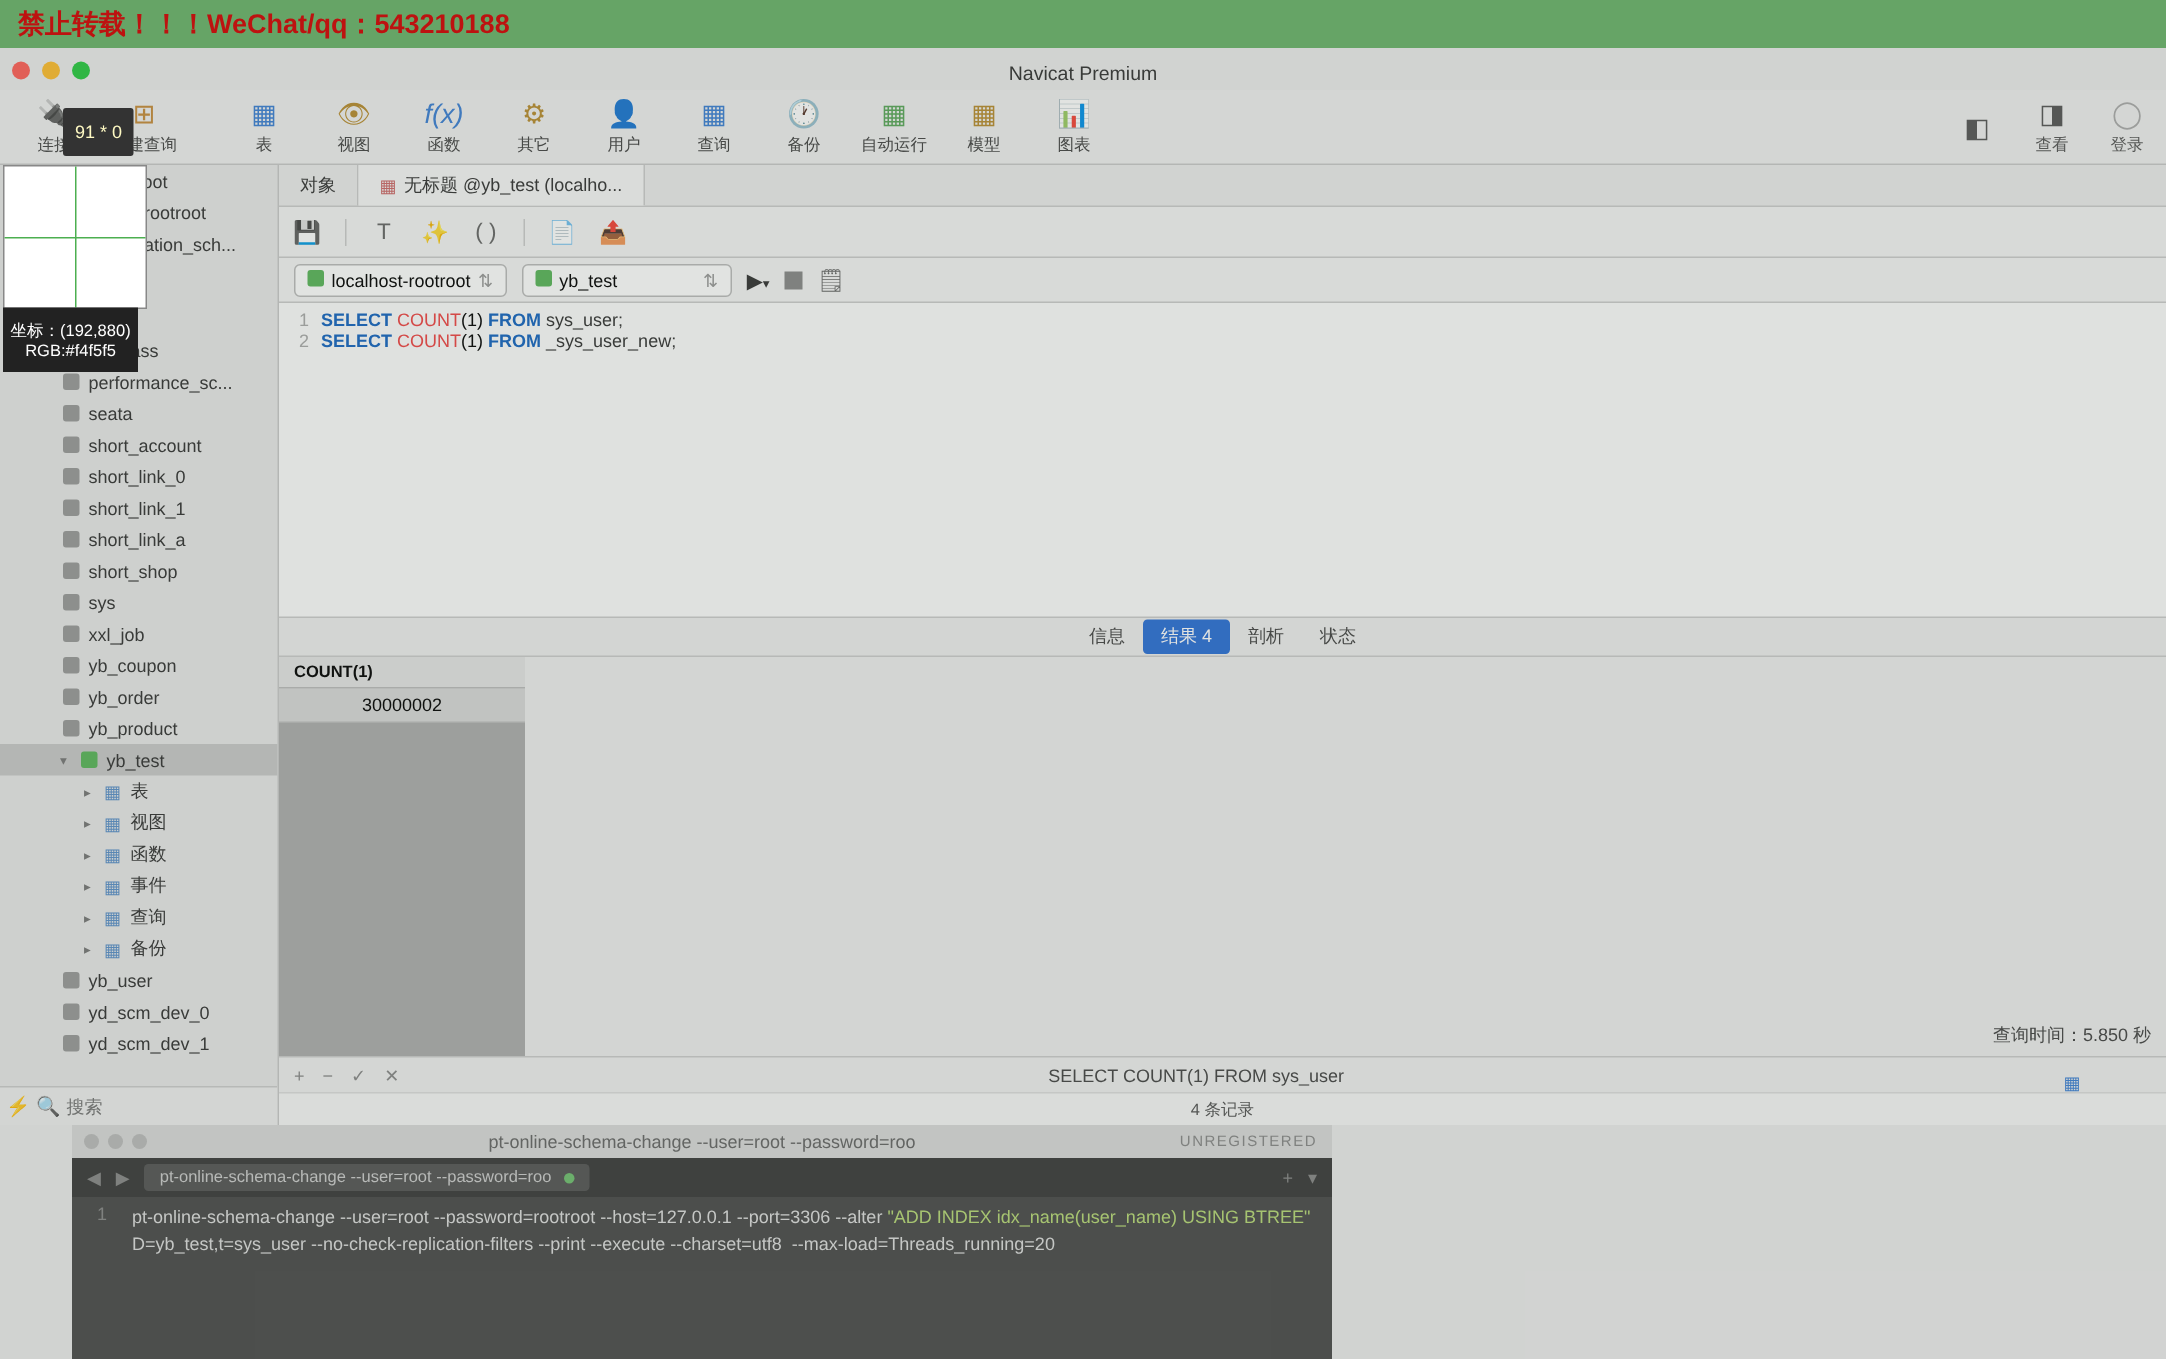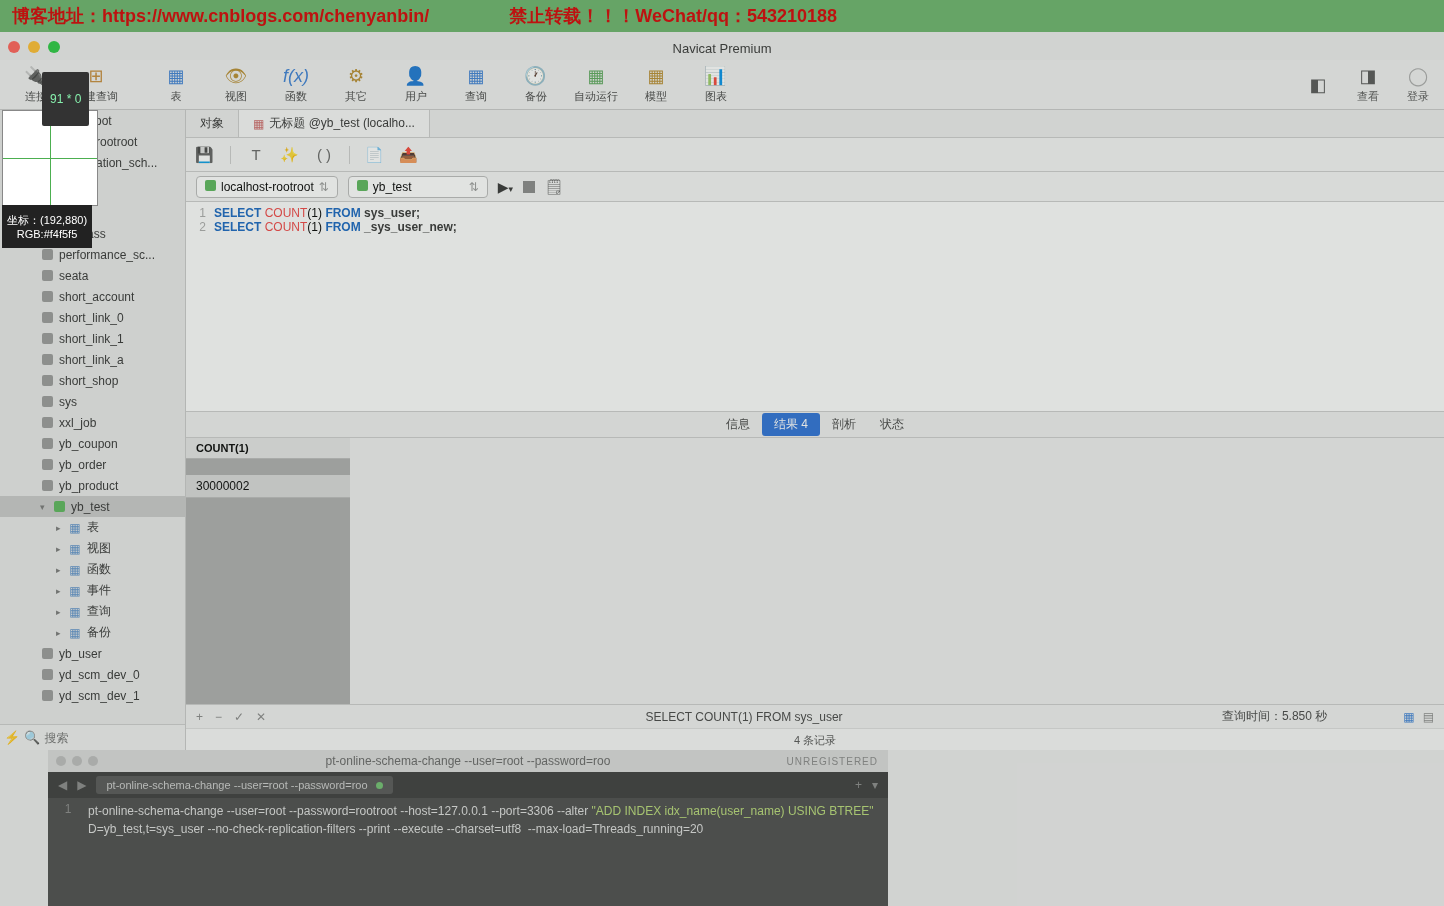--- a/index.html
+++ b/index.html
@@ -42,63 +42,62 @@
 .qt-sep { width: 1px; height: 18px; background: #ccc; }
 
 .conn-bar { height: 30px; border-bottom: 1px solid #ccc; display: flex; align-items: center; padding: 0 10px; gap: 10px; background: #f4f4f4; }
 .conn-pill { height: 22px; border: 1px solid #bbb; border-radius: 4px; display: flex; align-items: center; padding: 0 8px; font-size: 12px; background: #fff; gap: 5px; min-width: 140px; }
 .play-ico { color: #333; font-size: 14px; cursor: pointer; }
 .stop-ico { width: 12px; height: 12px; background: #888; }
 
 .editor { flex: 0 0 210px; background: #fdfdfd; border-bottom: 1px solid #ccc; font-family: Menlo, Consolas, monospace; font-size: 12px; padding: 4px 0; display: flex; overflow-y: auto; }
 .gutter { width: 28px; text-align: right; color: #aaa; padding-right: 8px; }
 .code { flex: 1; }
-.kw { color: #1565c0; font-weight: bold; } .fn { color: #ef4444; } .id { color: #333; font-weight: bold; }
+.kw { color: #1565c0; font-weight: bold; } .fn { color: #ef4444; } .id { color: #333; }
 
 .result-tabs { height: 26px; display: flex; justify-content: center; align-items: center; gap: 0; border-bottom: 1px solid #ccc; background: #eee; }
 .rtab { padding: 3px 12px; font-size: 12px; color: #444; cursor: pointer; }
 .rtab.active { background: #2a6fd6; color: #fff; border-radius: 3px; }
 
 .result-area { flex: 1; display: flex; background: #a3a3a3; overflow: hidden; }
 .result-table { width: 164px; background: #adadad; }
 .rh { background: #e4e4e4; font-size: 11px; padding: 4px 10px; border-bottom: 1px solid #bbb; font-weight: bold; }
-.rc { font-size: 12px; text-align: left; padding: 4px 10px; background: #d8d8d8; border-bottom: 1px solid #bbb; margin-top: 16px; }
+.rc { font-size: 12px; text-align: center; padding: 4px 10px; background: #d8d8d8; border-bottom: 1px solid #bbb; }
 .result-empty { flex: 1; background: #eee; }
 
 .status-bar { height: 24px; border-top: 1px solid #ccc; display: flex; align-items: center; font-size: 12px; color: #444; background: #f0f0f0; padding: 0 10px; }
 .status-left { display: flex; gap: 12px; color: #888; }
 .status-center { flex: 1; text-align: center; }
-.status-right { display: flex; gap: 8px; align-items: center; }
+.status-right { display: flex; gap: 8px; align-items: center; flex-direction: column; }
 .record-bar { height: 22px; text-align: center; font-size: 11px; color: #555; line-height: 22px; background: #f7f7f7; border-top: 1px solid #ddd; }
 
 .terminal-wrap { position: absolute; left: 0; right: 556px; bottom: 0; height: 156px; background: #4a4a4a; color: #ccc; font-family: Menlo, monospace; font-size: 12px; margin-left: 48px; }
 .term-title { height: 22px; background: #d9d9d9; color: #666; display: flex; align-items: center; justify-content: center; font-size: 12px; position: relative; }
 .term-title .unreg { position: absolute; right: 10px; font-size: 10px; letter-spacing: 1px; color: #888; }
 .term-dots { position: absolute; left: 8px; display: flex; gap: 6px; }
 .term-dot { width: 10px; height: 10px; border-radius: 50%; background: #bbb; }
 .term-tabbar { height: 26px; background: #3a3a3a; display: flex; align-items: center; padding: 0 10px; gap: 10px; }
 .term-nav { color: #888; font-size: 12px; }
 .term-tab { background: #555; padding: 3px 10px; border-radius: 3px; font-size: 11px; display: flex; align-items: center; gap: 8px; }
 .term-tab .dot { width: 7px; height: 7px; border-radius: 50%; background: #6fbf6f; }
 .term-body { display: flex; padding: 4px 0; }
 .term-gutter { width: 40px; text-align: center; color: #888; }
 .term-code { flex: 1; color: #ddd; white-space: pre-wrap; padding-right: 10px; line-height: 1.5; }
 .term-code .str { color: #b8d977; }
 
 .magnifier { position: absolute; top: 110px; left: 2px; width: 96px; height: 96px; background: #fff; border: 1px solid #888; z-index: 950; }
 .mag-cross-v { position: absolute; left: 50%; top: 0; bottom: 0; width: 1px; background: #4caf50; }
 .mag-cross-h { position: absolute; top: 50%; left: 0; right: 0; height: 1px; background: #4caf50; }
 .mag-label { position: absolute; top: 205px; left: 2px; background: #222; color: #fff; font-size: 11px; padding: 8px 5px; z-index: 950; text-align: center; }
-.pixel-badge { position: absolute; top: 72px; left: 42px; background: #333; color: #86efac; font-size: 12px; padding: 20px 8px; border-radius: 2px; z-index: 951; }
+.pixel-badge { position: absolute; top: 72px; left: 42px; background: #333; color: #fef9c3; font-size: 12px; padding: 9px 8px; border-radius: 2px; z-index: 951; }
 </style>
 </head>
 <body>
 
 <div class="watermark-bar">
-  <span>博客地址：https://www.cnblogs.com/chenyanbin/</span>
   <span>禁止转载！！！WeChat/qq：543210188</span>
 </div>
 
 <div class="mac-traffic">
   <div class="mac-dot mac-red"></div>
   <div class="mac-dot mac-yellow"></div>
   <div class="mac-dot mac-green"></div>
 </div>
 <div class="titlebar">Navicat Premium</div>
 

